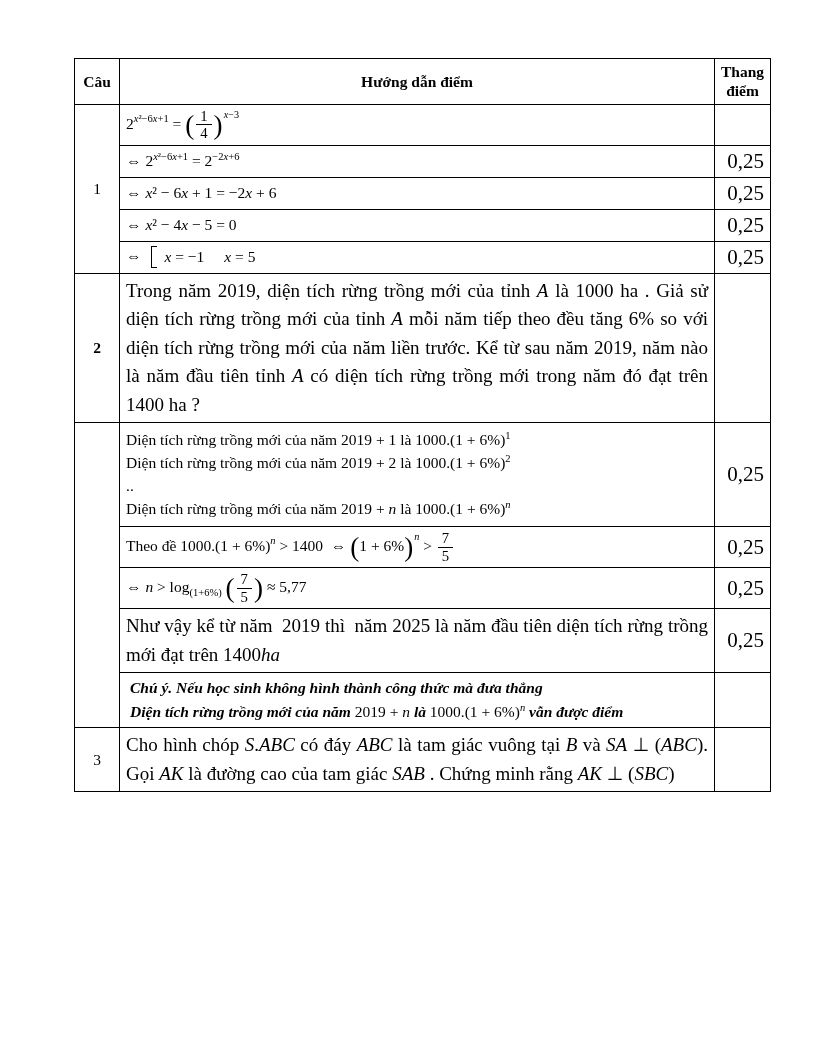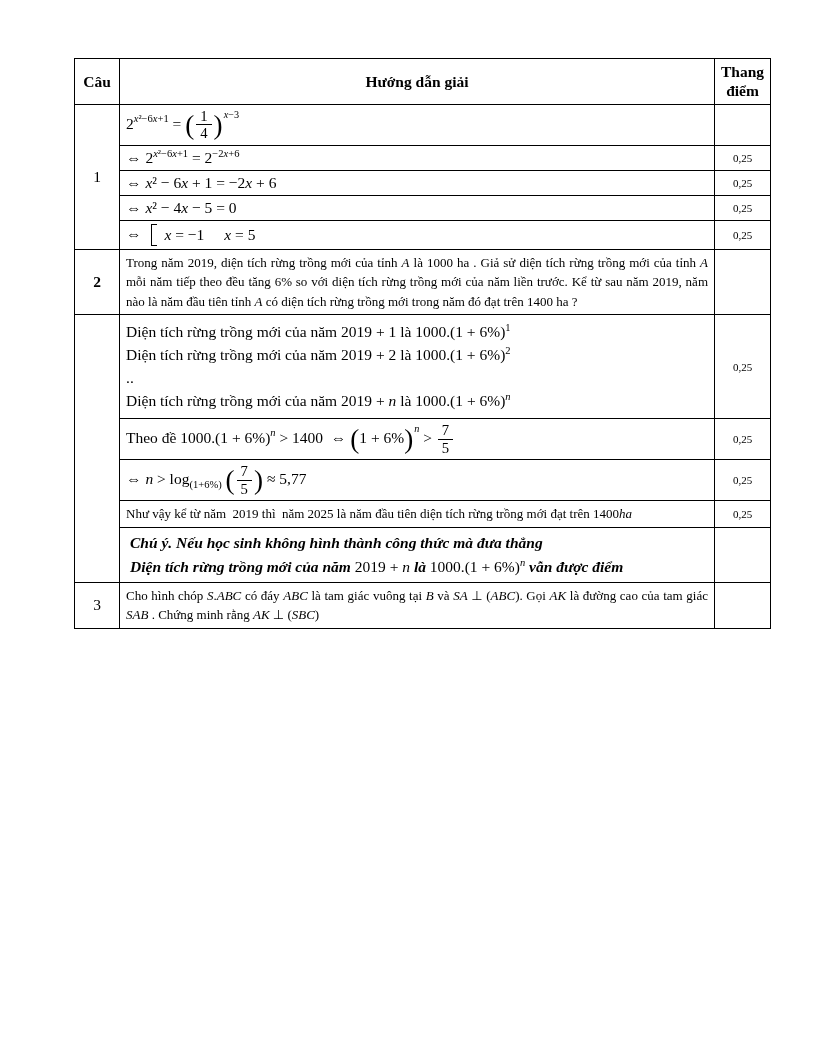--- a/index.html
+++ b/index.html
@@ -22,23 +22,23 @@
   table.grading th, table.grading td { border: 1px solid #000; padding: 3px 6px; vertical-align: middle; }
   th { font-weight: bold; text-align: center; font-size: 15.5px; line-height: 1.25; padding: 4px 2px; }
 
   .qnum { text-align: center; vertical-align: middle; font-size: 15.5px; }
   .qnum.bold { font-weight: bold; }
 
   .math { padding: 8px 12px; font-size: 15.5px; }
   .dotted { border-bottom: 1px dotted #444; }
   .no-top { border-top: none; }
 
-  .pt { text-align: center; padding-left: 6px; font-size: 11px; vertical-align: middle; }
+  .pt { text-align: right; padding-left: 6px; font-size: 21px; vertical-align: middle; }
 
-  .statement { text-align: justify; padding: 8px 10px; line-height: 1.5; font-size: 13px; margin-top: 31px; }
+  .statement { text-align: justify; padding: 8px 10px; line-height: 1.5; font-size: 19px; margin-top: 31px; }
 
   sup { font-size: 68%; line-height: 0; }
   sub { font-size: 68%; line-height: 0; }
 
   .frac { display: inline-block; vertical-align: middle; text-align: center; line-height: 1.12; margin: 0 2px; font-size: 0.95em; }
   .fn { display: block; border-bottom: 1px solid #000; padding: 0 4px; }
   .fd { display: block; padding: 0 4px; }
 
   .bp { font-size: 1.75em; vertical-align: middle; line-height: 0; }
   .hs { font-size: 66%; position: relative; top: -1.05em; margin-left: 1px; }
@@ -61,21 +61,21 @@
   <table class="grading">
     <colgroup>
         <col class="col-cau">
         <col class="col-main">
         <col class="col-pt">
       </colgroup>
     <tbody>
 
       <tr>
         <th>Câu</th>
-        <th>Hướng dẫn giải</th>
+        <th>Hướng dẫn điểm</th>
         <th>Thang điểm</th>
       </tr>
 
       <tr>
         <td class="qnum" rowspan="5">1</td>
         <td class="math dotted">2<sup><i>x</i>²−6<i>x</i>+1</sup> = <span class="bp">(</span><span class="frac"><span class="fn">1</span><span class="fd">4</span></span><span class="bp">)</span><span class="hs"><i>x</i>−3</span></td>
         <td class="pt"></td>
       </tr>
       <tr>
         <td class="math dotted no-top">⇔ 2<sup><i>x</i>²−6<i>x</i>+1</sup> = 2<sup>−2<i>x</i>+6</sup></td>

